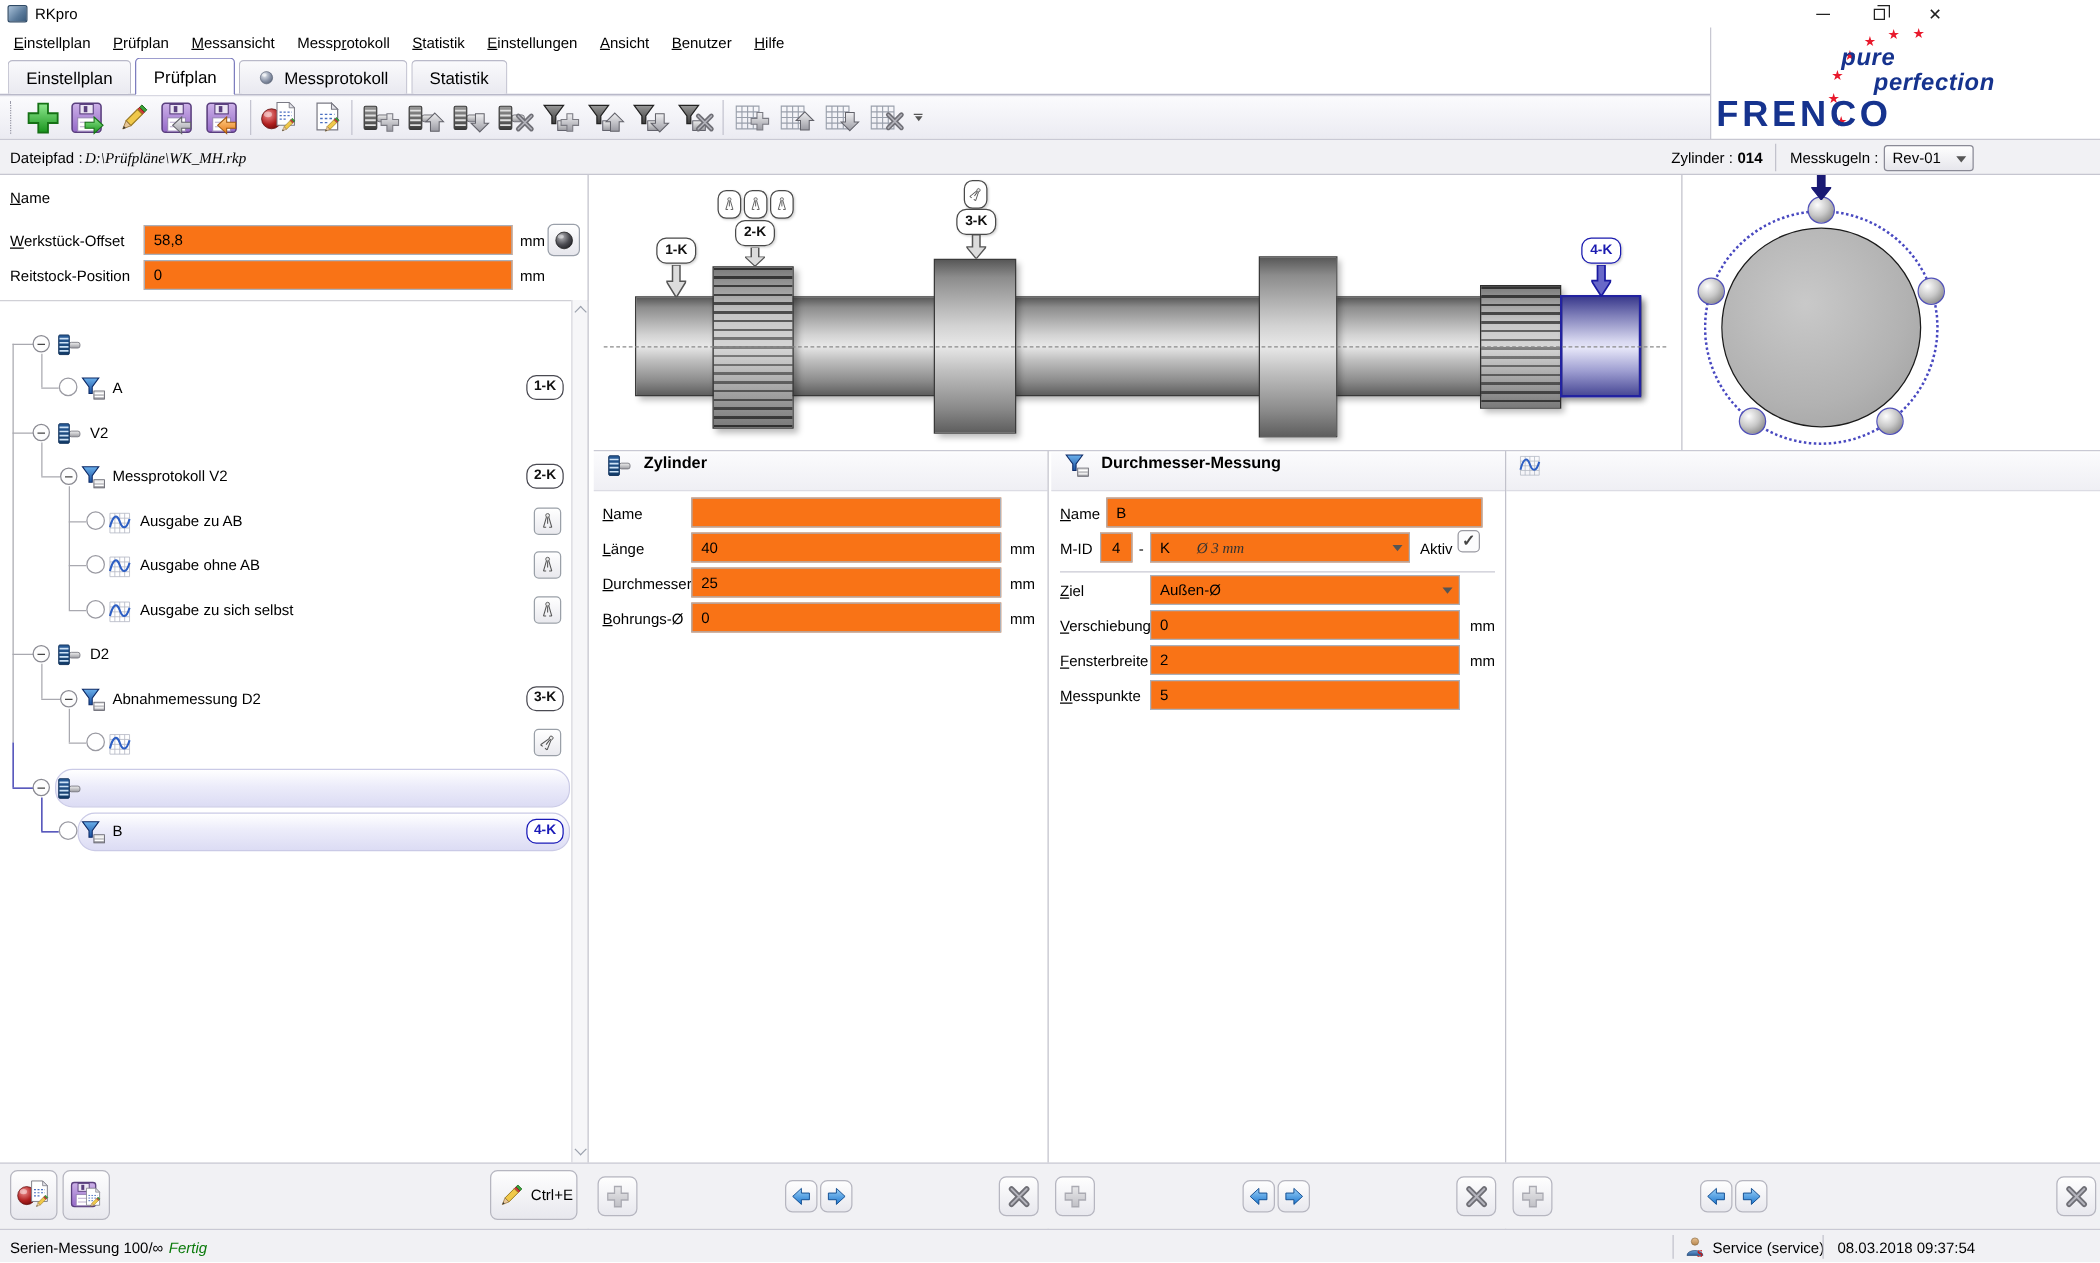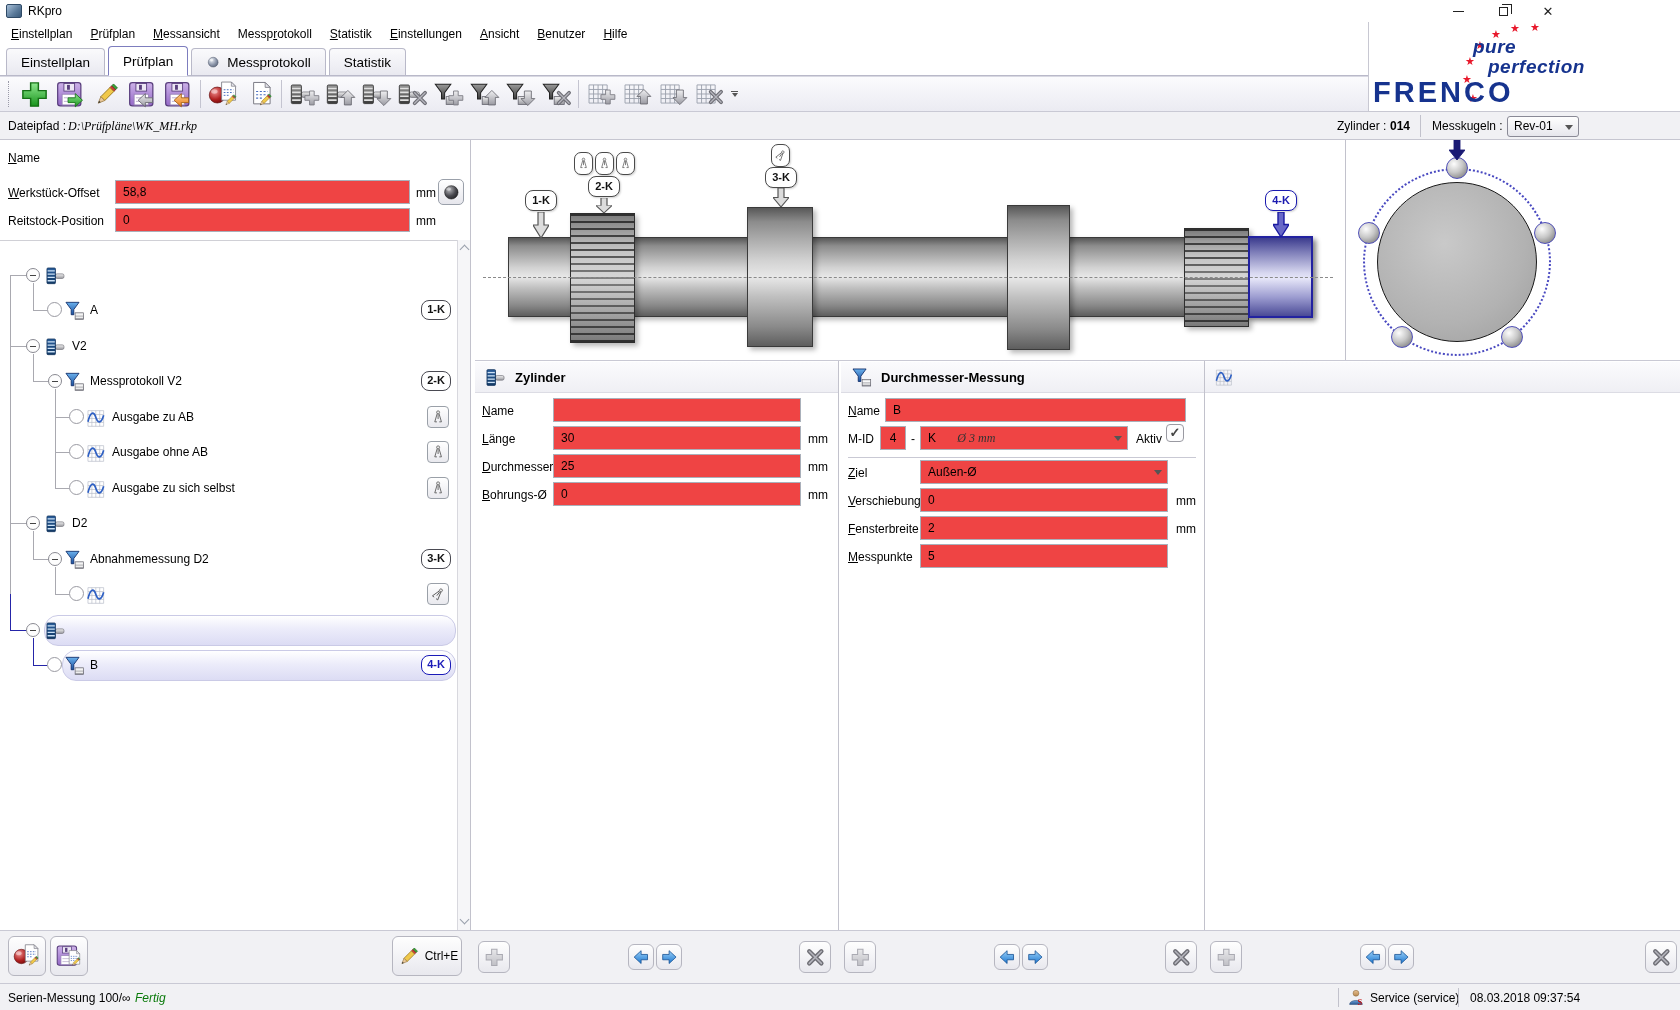--- a/index.html
+++ b/index.html
@@ -53,31 +53,31 @@
            border-left:4px solid transparent; border-right:4px solid transparent; border-top:5px solid #555; }
 
   
   .logopanel { position:absolute; left:1368px; top:22px; width:312px; height:90px; background:#fff;
                border-left:1px solid #c8c8d2; border-bottom:1px solid #c8c8d2; overflow:visible; }
   .star { position:absolute; color:#e8192c; font-size:11px; line-height:11px; }
   .pureline { position:absolute; font-style:italic; font-weight:bold; font-size:19px; color:#16338e; letter-spacing:0.5px; }
   .frenco { position:absolute; font-weight:bold; font-size:29px; color:#16338e; letter-spacing:3px; }
 
   
-  .fbox { position:absolute; height:24px; background:#ef4444; border:1px solid #aab0ba;
+  .fbox { position:absolute; height:24px; background:#f97316; border:1px solid #aab0ba;
           font-size:12px; line-height:22px; padding:0 7px; color:#000; overflow:hidden; white-space:nowrap; }
   .fbox.white { background:#fff; }
   .fbox.center { text-align:center; padding:0 2px; }
   .ddbox { }
   .hline { position:absolute; height:1px; background:#c9c9d4; }
   .vline { position:absolute; width:1px; background:#c2c2cc; }
 
   
   .phead { position:absolute; height:31px; background:linear-gradient(180deg,#fbfbfd,#efeff4);
-           border-bottom:1px solid #dcdce4; display:flex; align-items:center; padding-left:9px; gap:8px; }
+           border-bottom:1px solid #dcdce4; display:flex; align-items:flex-start; padding-left:9px; gap:8px; }
   .phead .ptitle { font-size:13px; font-weight:bold; color:#000; }
 
   
   #tree { position:absolute; left:0; top:240px; width:470px; height:690px; background:#fff; border-top:1px solid #d0d0d6; overflow:hidden; }
   .seg { position:absolute; }
   .selbar { position:absolute; height:31px; border-radius:14px; border:1px solid #cacae6;
             background:linear-gradient(180deg,#ffffff 0%,#ececfa 45%,#dcdcf4 100%); }
   .tg { position:absolute; width:14px; height:14px; border:1px solid #8a8a92; border-radius:50%; background:#fdfdfd; }
   .tg::after { content:""; position:absolute; left:3px; top:5.5px; width:6px; height:1.6px; background:#444; }
   .lf { position:absolute; width:15px; height:15px; border:1.4px solid #9a9aa2; border-radius:50%; background:#fff; }
@@ -512,21 +512,21 @@
 
   <div class="logopanel">
     <span class="star" style="left:99px;top:71px">★</span>
     <span class="star" style="left:93px;top:52px">★</span>
     <span class="star" style="left:96px;top:34px">★</span>
     <span class="star" style="left:106px;top:18px">★</span>
     <span class="star" style="left:122px;top:7px">★</span>
     <span class="star" style="left:141px;top:1px">★</span>
     <span class="star" style="left:161px;top:0px">★</span>
     <span class="pureline" style="left:104px;top:14px">pure</span>
-    <span class="pureline" style="left:119px;top:34px">perfection</span>
+    <span class="pureline" style="left:130px;top:34px">perfection</span>
     <span class="frenco" style="left:4px;top:54px">FRENCO</span>
   </div>
 
   <span class="lbl" style="left:8px;top:151px"><u>N</u>ame</span>
   <span class="lbl" style="left:8px;top:186px"><u>W</u>erkstück-Offset</span>
   <div class="fbox" style="left:115px;top:180px;width:295px">58,8</div>
   <span class="lbl" style="left:416px;top:186px">mm</span>
   <button class="sphbtn" style="left:438px;top:179px" id="sphbtn">
       <svg viewBox="0 0 32 32" width="22" height="22">
         <use href="#s-sphere-dark" transform="translate(4 4) scale(0.78)"></use>
@@ -841,21 +841,21 @@
         <use href="#s-person"></use>
       </svg>
     <span class="stxt" style="left:1370px">Service (service)</span>
     <span class="vline" style="left:1458px;top:4px;height:19px;position:absolute"></span>
     <span class="stxt" style="left:1470px">08.03.2018 09:37:54</span>
   </div>
 
 <span class="lbl" style="left: 482px; top: 404px;"><u>N</u>ame</span>
     <div class="fbox" style="left: 553px; top: 398px; width: 248px;"></div>
     <span class="lbl" style="left: 482px; top: 432px;"><u>L</u>änge</span>
-    <div class="fbox" style="left: 553px; top: 426px; width: 248px;">30</div>
+    <div class="fbox" style="left: 553px; top: 426px; width: 248px;">40</div>
     <span class="lbl" style="left: 808px; top: 432px;">mm</span>
     <span class="lbl" style="left: 482px; top: 460px;"><u>D</u>urchmesser</span>
     <div class="fbox" style="left: 553px; top: 454px; width: 248px;">25</div>
     <span class="lbl" style="left: 808px; top: 460px;">mm</span>
     <span class="lbl" style="left: 482px; top: 488px;"><u>B</u>ohrungs-Ø</span>
     <div class="fbox" style="left: 553px; top: 482px; width: 248px;">0</div>
     <span class="lbl" style="left: 808px; top: 488px;">mm</span>
     <span class="lbl" style="left: 848px; top: 466px;"><u>Z</u>iel</span>
     <div class="fbox ddbox" style="left: 920px; top: 460px; width: 248px;">Außen-Ø<span class="caret"></span></div>
     <span class="lbl" style="left: 848px; top: 494px;"><u>V</u>erschiebung</span>

